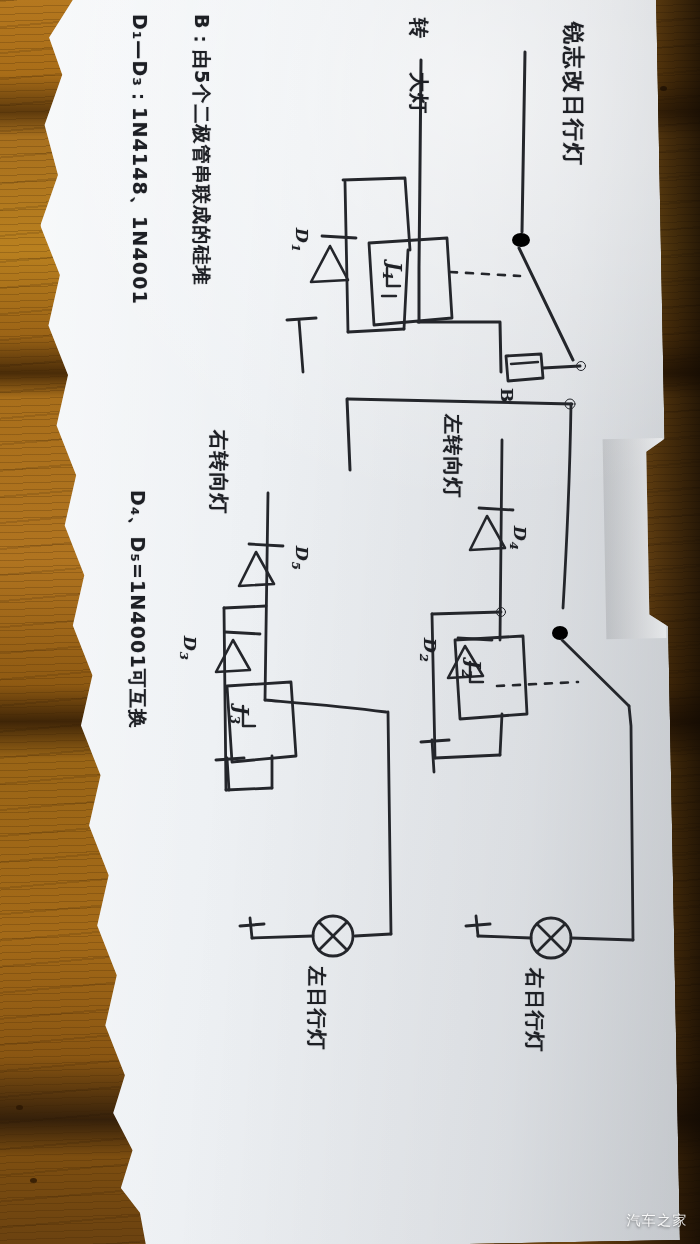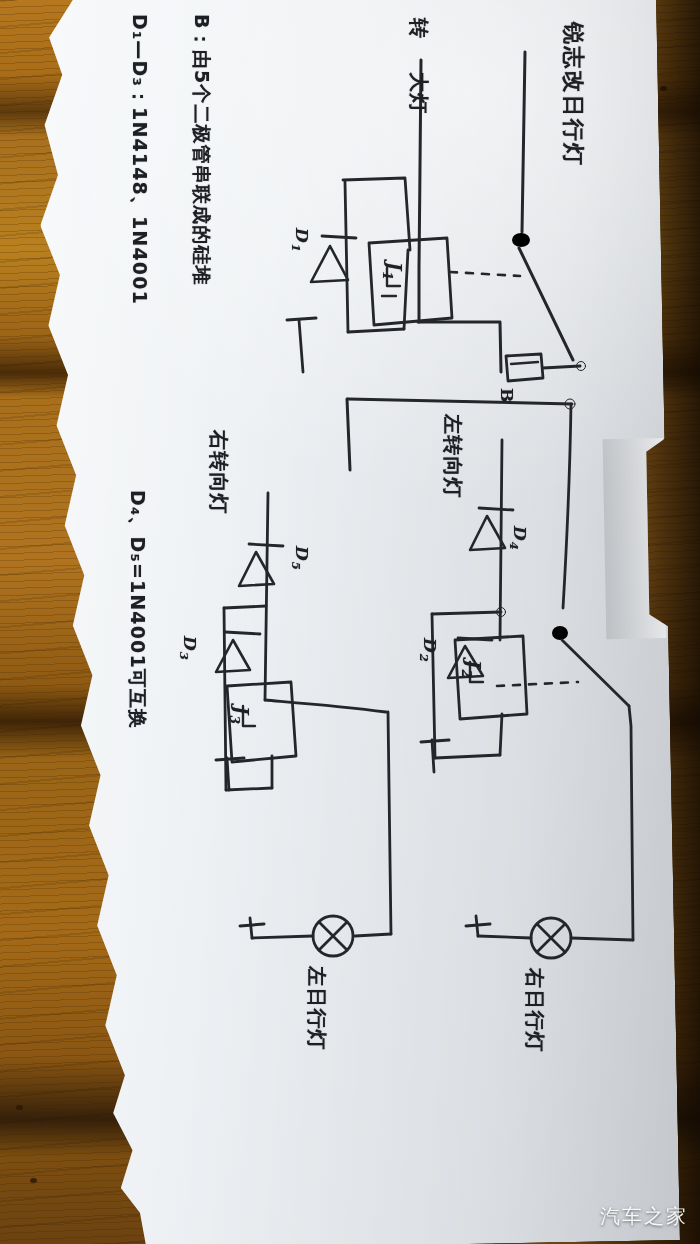--- a/index.html
+++ b/index.html
@@ -128,21 +128,21 @@
   .lbl-d   { font-size: 17px; font-style: italic; font-family: "DejaVu Serif", serif; }
   .lbl-j   { font-size: 18px; font-style: italic; font-family: "DejaVu Serif", serif; }
   .lbl-b   { font-size: 17px; font-weight: 700; font-family: "DejaVu Serif", serif; }
 
   
   .watermark {
     position: absolute;
     right: 12px;
     bottom: 14px;
     color: rgba(255,255,255,.92);
-    font-size: 20px;
+    font-size: 14px;
     font-family: "DejaVu Sans", sans-serif;
     letter-spacing: .10em;
     text-shadow: 0 1px 3px rgba(0,0,0,.55);
   }
 </style>
 </head>
 <body>
 
 <div id="stage">
 

